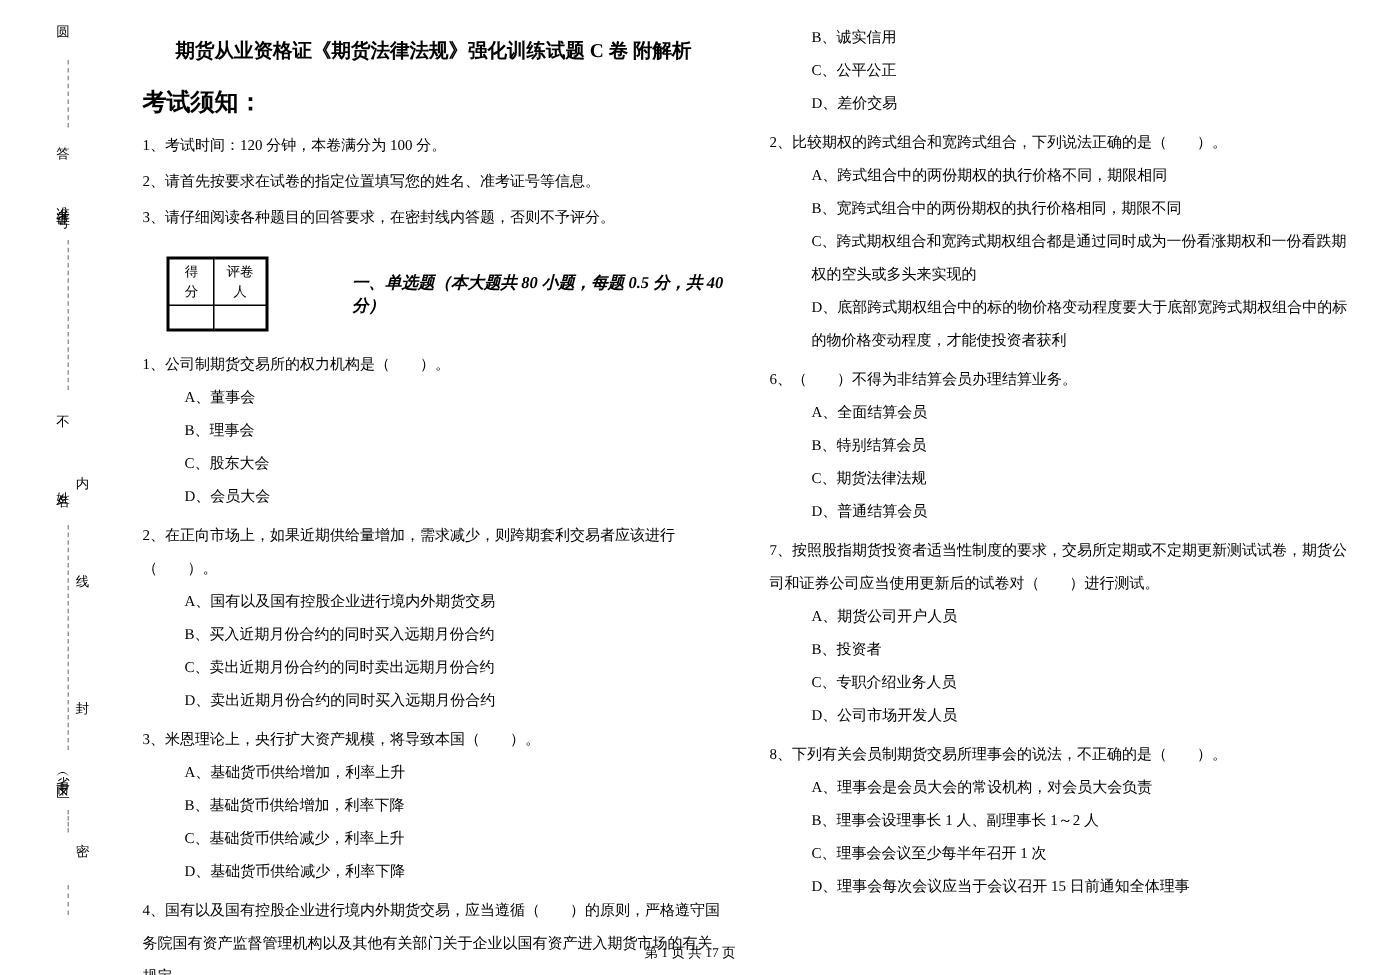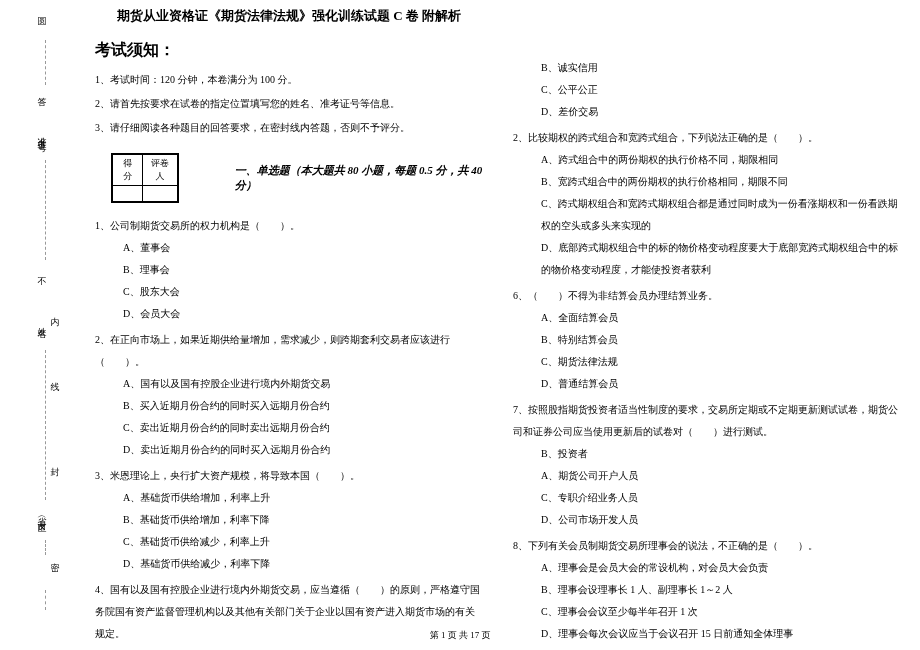--- a/index.html
+++ b/index.html
@@ -63,21 +63,20 @@
     }
     .vt-2 { top: 310px; }
     .vt-3 { top: 375px; }
     .vt-4 { top: 460px; }
     .vt-5 { top: 555px; }
 
     .content-area {
       flex: 1;
       display: flex;
       padding: 15px 4px 5px 20px;
-      align-items: flex-end;
     }
     .column {
       flex: 1;
       padding: 0 15px;
     }
     .col-left {
       border-right: none;
     }
     .title {
       text-align: center;
@@ -220,22 +219,22 @@
       <div class="option">C、跨式期权组合和宽跨式期权组合都是通过同时成为一份看涨期权和一份看跌期权的空头或多头来实现的</div>
       <div class="option">D、底部跨式期权组合中的标的物价格变动程度要大于底部宽跨式期权组合中的标的物价格变动程度，才能使投资者获利</div>
 
       <div class="question">6、（　　）不得为非结算会员办理结算业务。</div>
       <div class="option">A、全面结算会员</div>
       <div class="option">B、特别结算会员</div>
       <div class="option">C、期货法律法规</div>
       <div class="option">D、普通结算会员</div>
 
       <div class="question">7、按照股指期货投资者适当性制度的要求，交易所定期或不定期更新测试试卷，期货公司和证券公司应当使用更新后的试卷对（　　）进行测试。</div>
+      <div class="option">A、期货公司开户人员</div>
       <div class="option">B、投资者</div>
-      <div class="option">A、期货公司开户人员</div>
       <div class="option">C、专职介绍业务人员</div>
       <div class="option">D、公司市场开发人员</div>
 
       <div class="question">8、下列有关会员制期货交易所理事会的说法，不正确的是（　　）。</div>
       <div class="option">A、理事会是会员大会的常设机构，对会员大会负责</div>
       <div class="option">B、理事会设理事长 1 人、副理事长 1～2 人</div>
       <div class="option">C、理事会会议至少每半年召开 1 次</div>
       <div class="option">D、理事会每次会议应当于会议召开 15 日前通知全体理事</div>
     </div>
   </div>

